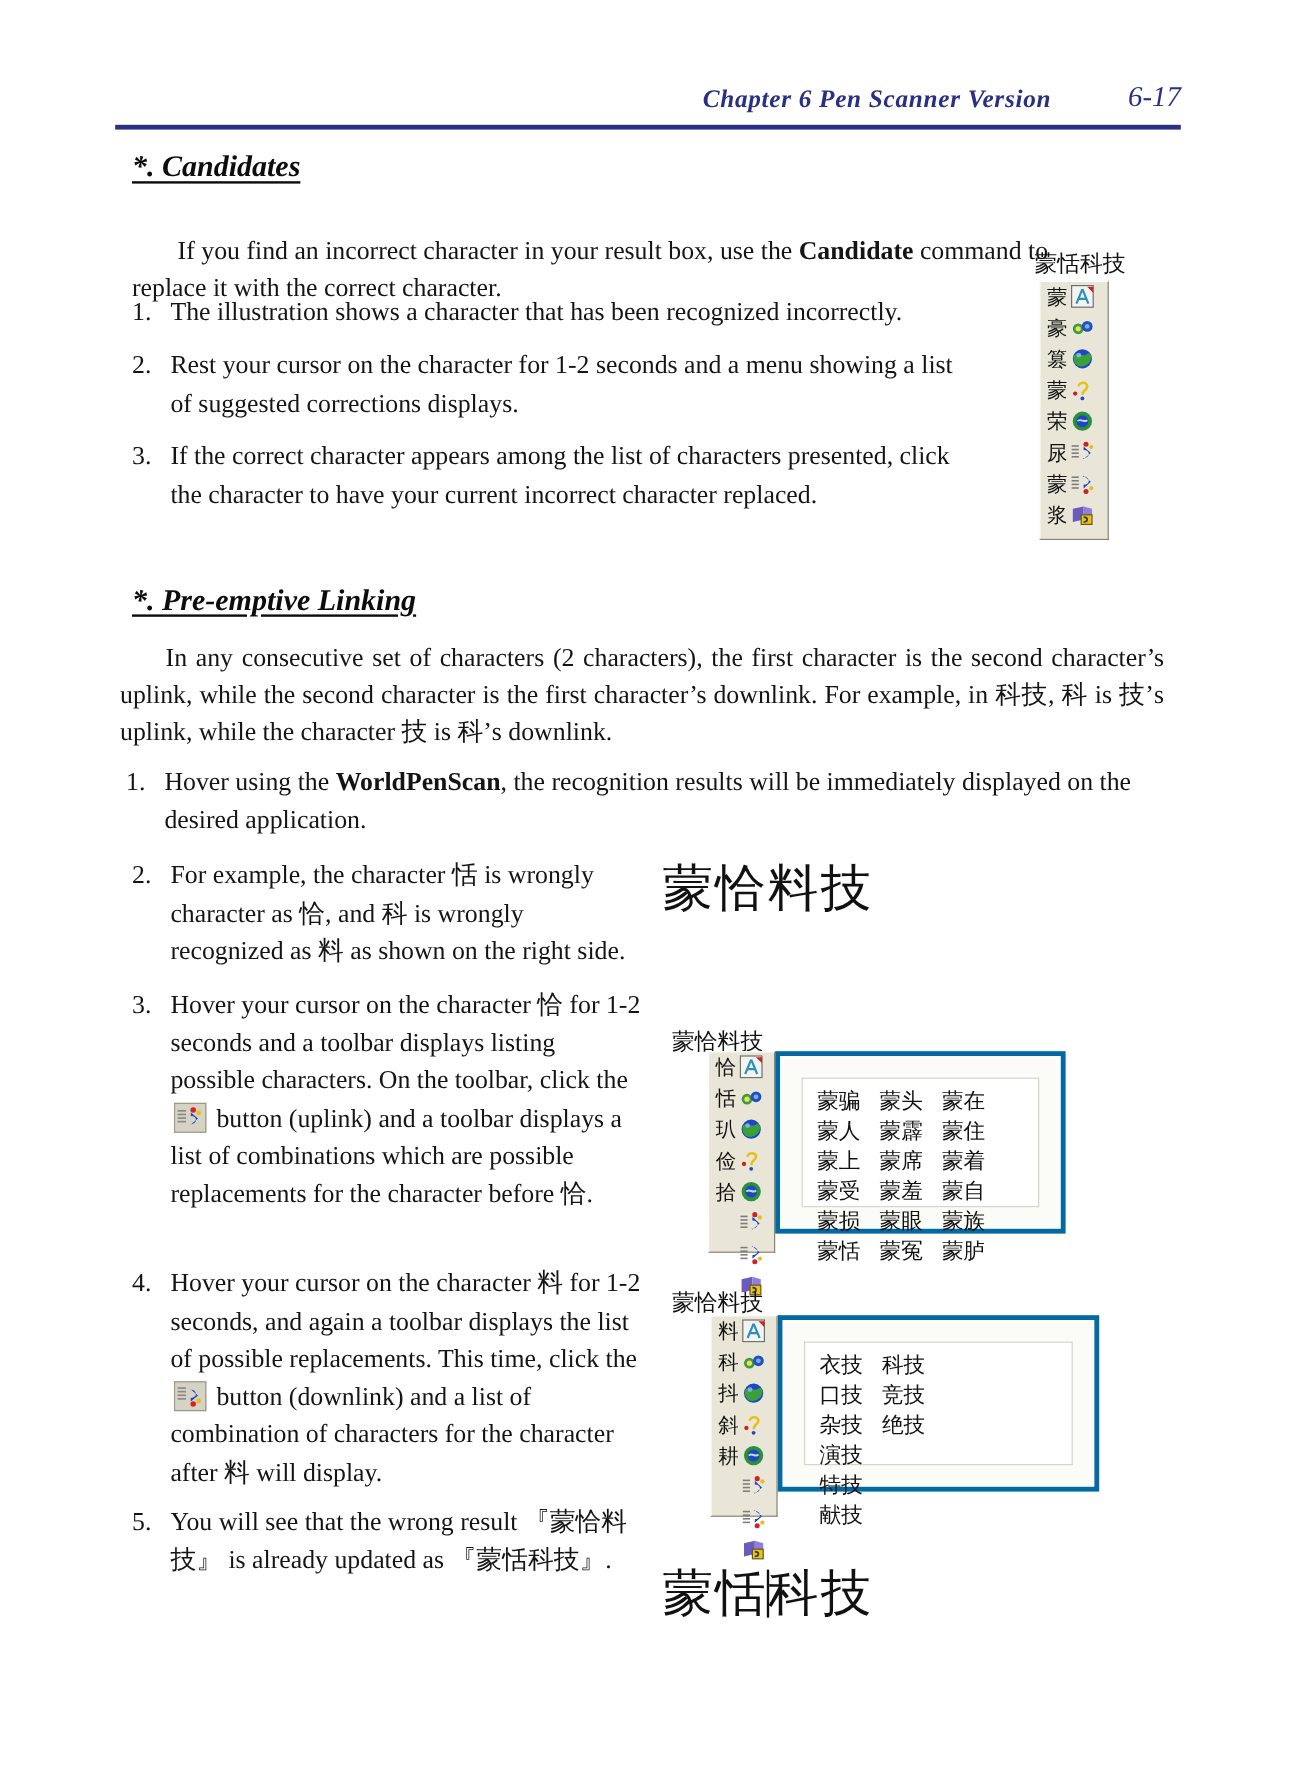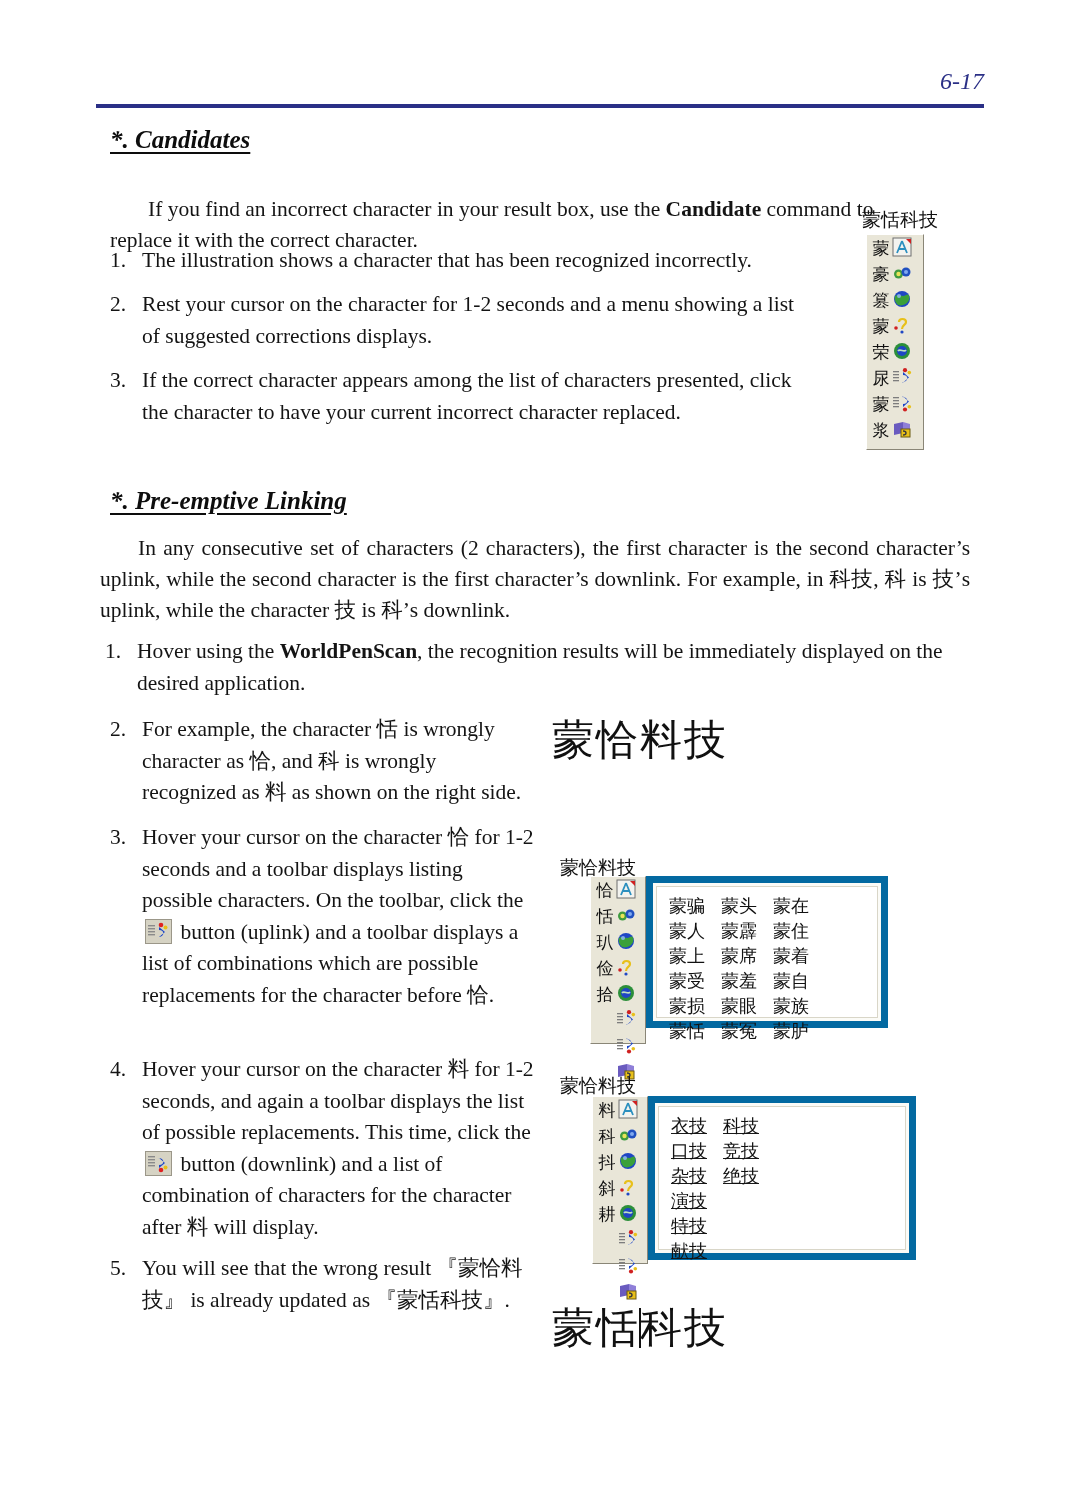--- a/index.html
+++ b/index.html
@@ -139,23 +139,23 @@
     height: 22px;
     position: relative;
     flex: 0 0 auto;
   }
   .tb-ico svg { display: block; }
 
   
   .panel {
     position: absolute;
     background: #fbfbf7;
-    border: 7px solid #0369a1;
+    border: 4px solid #0369a1;
     box-sizing: border-box;
-    padding: 3px;
+    padding: 18px;
   }
   .panel-inner {
     border: 1px solid #d9d6c8;
     width: 100%;
     height: 100%;
     box-sizing: border-box;
     background: #ffffff;
     padding: 7px 10px;
   }
   .word-grid { display: table; border-spacing: 0; }
@@ -185,20 +185,21 @@
     height: 40px;
     background: #111;
     vertical-align: -6px;
     margin: 0 -1px;
   }
 </style>
 </head>
 <body>
 
 <div class="page-header">
+  <div class="hdr-title">Chapter 6  Pen Scanner  Version</div>
   <div class="hdr-page">6-17</div>
   <div class="hdr-rule"></div>
 </div>
 
 <div class="section-head" style="left:110px; top:126px;">*. Candidates</div>
 
 <div class="para" style="left:110px; top:170px; width:820px;margin-top:24px;">
   <span class="ind"></span><span>If you find an incorrect character in your result box, use the </span><b class="bold">Candidate</b><span> command to replace it with the correct character.</span>
 </div>
 
@@ -583,21 +584,21 @@
       <span class="tb-ico">
         <svg width="20" height="20" viewBox="0 0 20 20">
           <path d="M2 5 L11 3 L11 14 L2 16 Z" fill="#6a5bbf"></path>
           <path d="M11 3 L18 5 L18 16 L11 14 Z" fill="#8f7fd8"></path>
           <rect x="9" y="10" width="9" height="8" fill="#e8c01a" stroke="#6b5a10" stroke-width="1"></rect>
           <path d="M11 12 C15 12 15 16 11 16" stroke="#3a3a3a" stroke-width="1.4" fill="none"></path>
         </svg>
       </span>
     </div>
   </div>
-<div class="panel" id="downlink-panel" style="left:648px; top:1096px; width:268px; height:164px;text-decoration:underline;">
+<div class="panel" id="downlink-panel" style="left:648px; top:1096px; width:268px; height:147px;">
   <div class="panel-inner">
     <div class="word-grid" id="downlink-words">
         <div class="word-row">
           <div class="word-cell">衣技</div>
           <div class="word-cell"><span class="sel">科技</span></div>
         </div>
         <div class="word-row">
           <div class="word-cell">口技</div>
           <div class="word-cell">竞技</div>
         </div>

